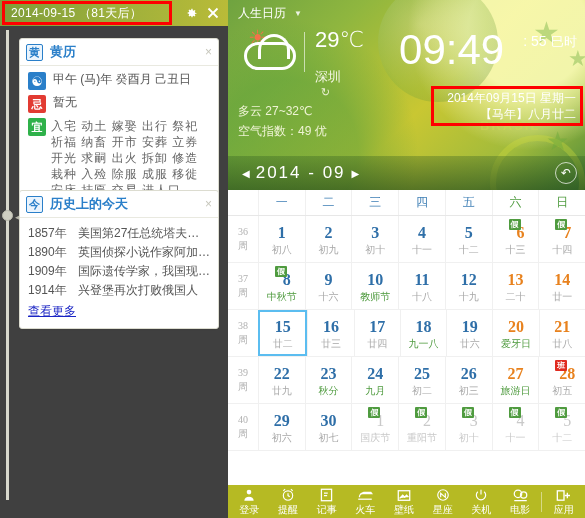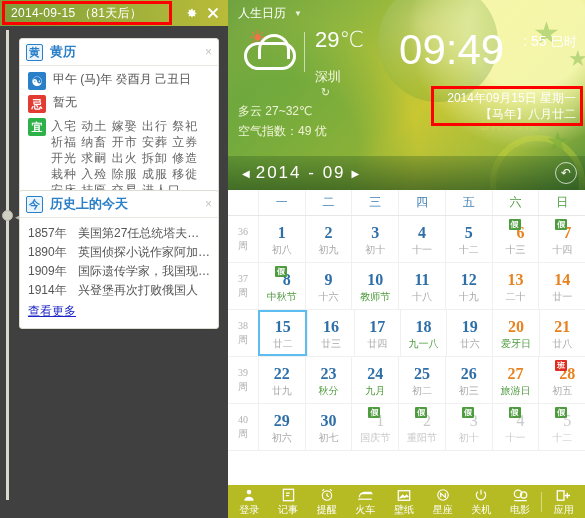--- a/index.html
+++ b/index.html
@@ -593,35 +593,35 @@
         <span class="tool-ico">
           <svg width="14" height="14" viewBox="0 0 24 24" fill="#ffffff">
               <circle cx="12" cy="7" r="4"></circle>
               <path d="M4 22c0-4.4 3.6-7 8-7s8 2.6 8 7z"></path>
             </svg>
         </span>
         <span class="tool-lbl">登录</span>
       </div>
       <div class="tool">
         <span class="tool-ico">
+          <svg width="14" height="14" viewBox="0 0 24 24" fill="none" stroke="#ffffff" stroke-width="2">
+              <circle cx="12" cy="13" r="8"></circle>
+              <path d="M12 9v4l3 2M4 5l3-3M20 5l-3-3"></path>
+            </svg>
+        </span>
+        <span class="tool-lbl">提醒</span>
+      </div>
+      <div class="tool">
+        <span class="tool-ico">
           <svg width="13" height="14" viewBox="0 0 20 22" fill="none" stroke="#ffffff" stroke-width="2">
               <rect x="2" y="2" width="16" height="18"></rect>
               <path d="M6 8h6M6 12h5"></path>
             </svg>
         </span>
         <span class="tool-lbl">记事</span>
-      </div>
-      <div class="tool">
-        <span class="tool-ico">
-          <svg width="14" height="14" viewBox="0 0 24 24" fill="none" stroke="#ffffff" stroke-width="2">
-              <circle cx="12" cy="13" r="8"></circle>
-              <path d="M12 9v4l3 2M4 5l3-3M20 5l-3-3"></path>
-            </svg>
-        </span>
-        <span class="tool-lbl">提醒</span>
       </div>
       <div class="tool">
         <span class="tool-ico">
           <svg width="16" height="13" viewBox="0 0 26 20" fill="#ffffff">
               <path d="M3 13c0-5 4-9 10-9h10l3 4H9c-3 0-4 2-4 5z"></path>
               <rect x="2" y="15" width="22" height="2"></rect>
             </svg>
         </span>
         <span class="tool-lbl">火车</span>
       </div>

